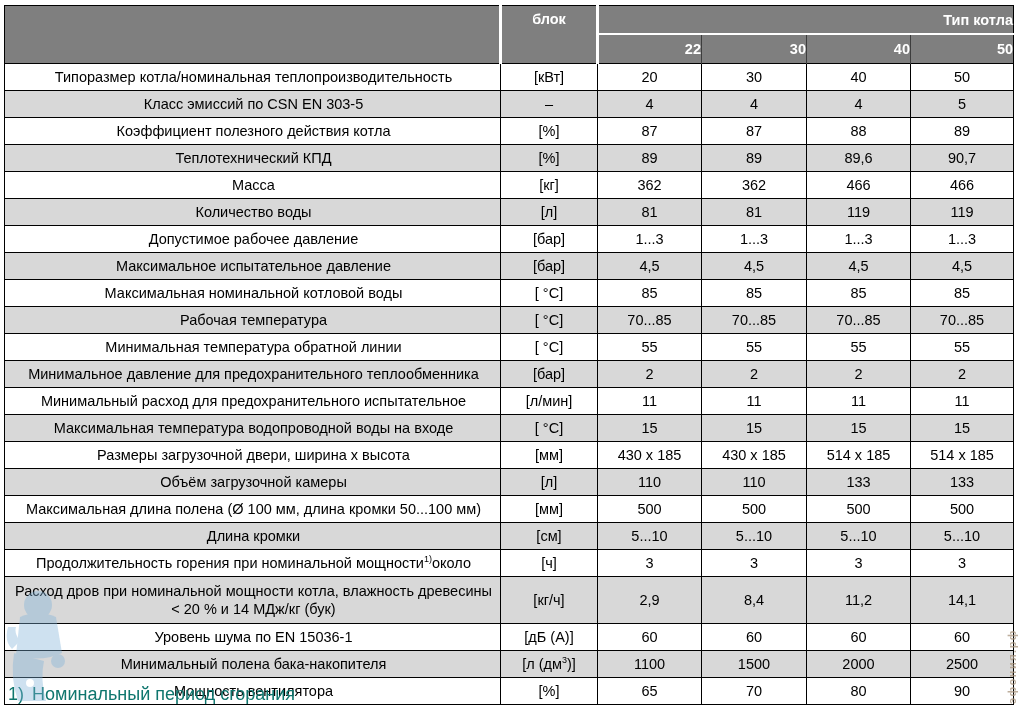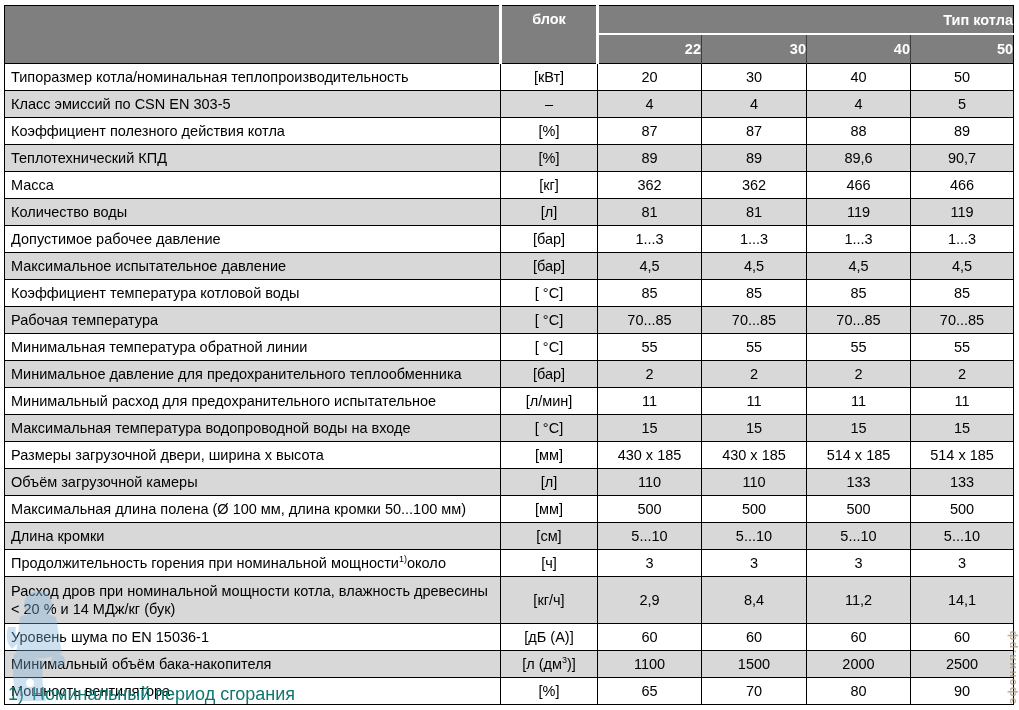--- a/index.html
+++ b/index.html
@@ -28,21 +28,21 @@
   
   tbody td{
     border:1px solid #000;
     height:26px;padding:0 3px;
     vertical-align:middle;text-align:center;
     line-height:1.25;
   }
   tbody tr.plain td{background:#ffffff;}
   tbody tr.stripe td{background:#d8d8d8;}
   tbody tr.tall td{height:46px;}
-  td.c-param{text-align:left;padding-left:6px;padding-right:4px;}
+  td.c-param{text-align:center;padding-left:6px;padding-right:4px;}
   sup{font-size:9px;line-height:0;}
 
   
   .footnote{position:absolute;left:8px;top:684px;font-size:18px;color:#0f766e;}
   .footnote .marker{display:inline-block;width:24px;}
 
   
   .wm-side{
     position:absolute;right:1px;bottom:6px;
     writing-mode:vertical-rl;transform:rotate(180deg);
@@ -141,21 +141,21 @@
         </tr>
         <tr class="stripe">
           <td class="c-param">Максимальное испытательное давление</td>
           <td class="c-unit">[бар]</td>
           <td class="c-val">4,5</td>
           <td class="c-val">4,5</td>
           <td class="c-val">4,5</td>
           <td class="c-val">4,5</td>
         </tr>
         <tr class="plain">
-          <td class="c-param">Коэффициент температура котловой воды</td>
+          <td class="c-param">Максимальная номинальной котловой воды</td>
           <td class="c-unit">[ °C]</td>
           <td class="c-val">85</td>
           <td class="c-val">85</td>
           <td class="c-val">85</td>
           <td class="c-val">85</td>
         </tr>
         <tr class="stripe">
           <td class="c-param">Рабочая температура</td>
           <td class="c-unit">[ °C]</td>
           <td class="c-val">70...85</td>
@@ -245,21 +245,21 @@
         </tr>
         <tr class="plain">
           <td class="c-param">Уровень шума по EN 15036-1</td>
           <td class="c-unit">[дБ (А)]</td>
           <td class="c-val">60</td>
           <td class="c-val">60</td>
           <td class="c-val">60</td>
           <td class="c-val">60</td>
         </tr>
         <tr class="stripe">
-          <td class="c-param">Минимальный объём бака-накопителя</td>
+          <td class="c-param">Минимальный полена бака-накопителя</td>
           <td class="c-unit">[л (дм<sup>3</sup>)]</td>
           <td class="c-val">1100</td>
           <td class="c-val">1500</td>
           <td class="c-val">2000</td>
           <td class="c-val">2500</td>
         </tr>
         <tr class="plain">
           <td class="c-param">Мощность вентилятора</td>
           <td class="c-unit">[%]</td>
           <td class="c-val">65</td>

